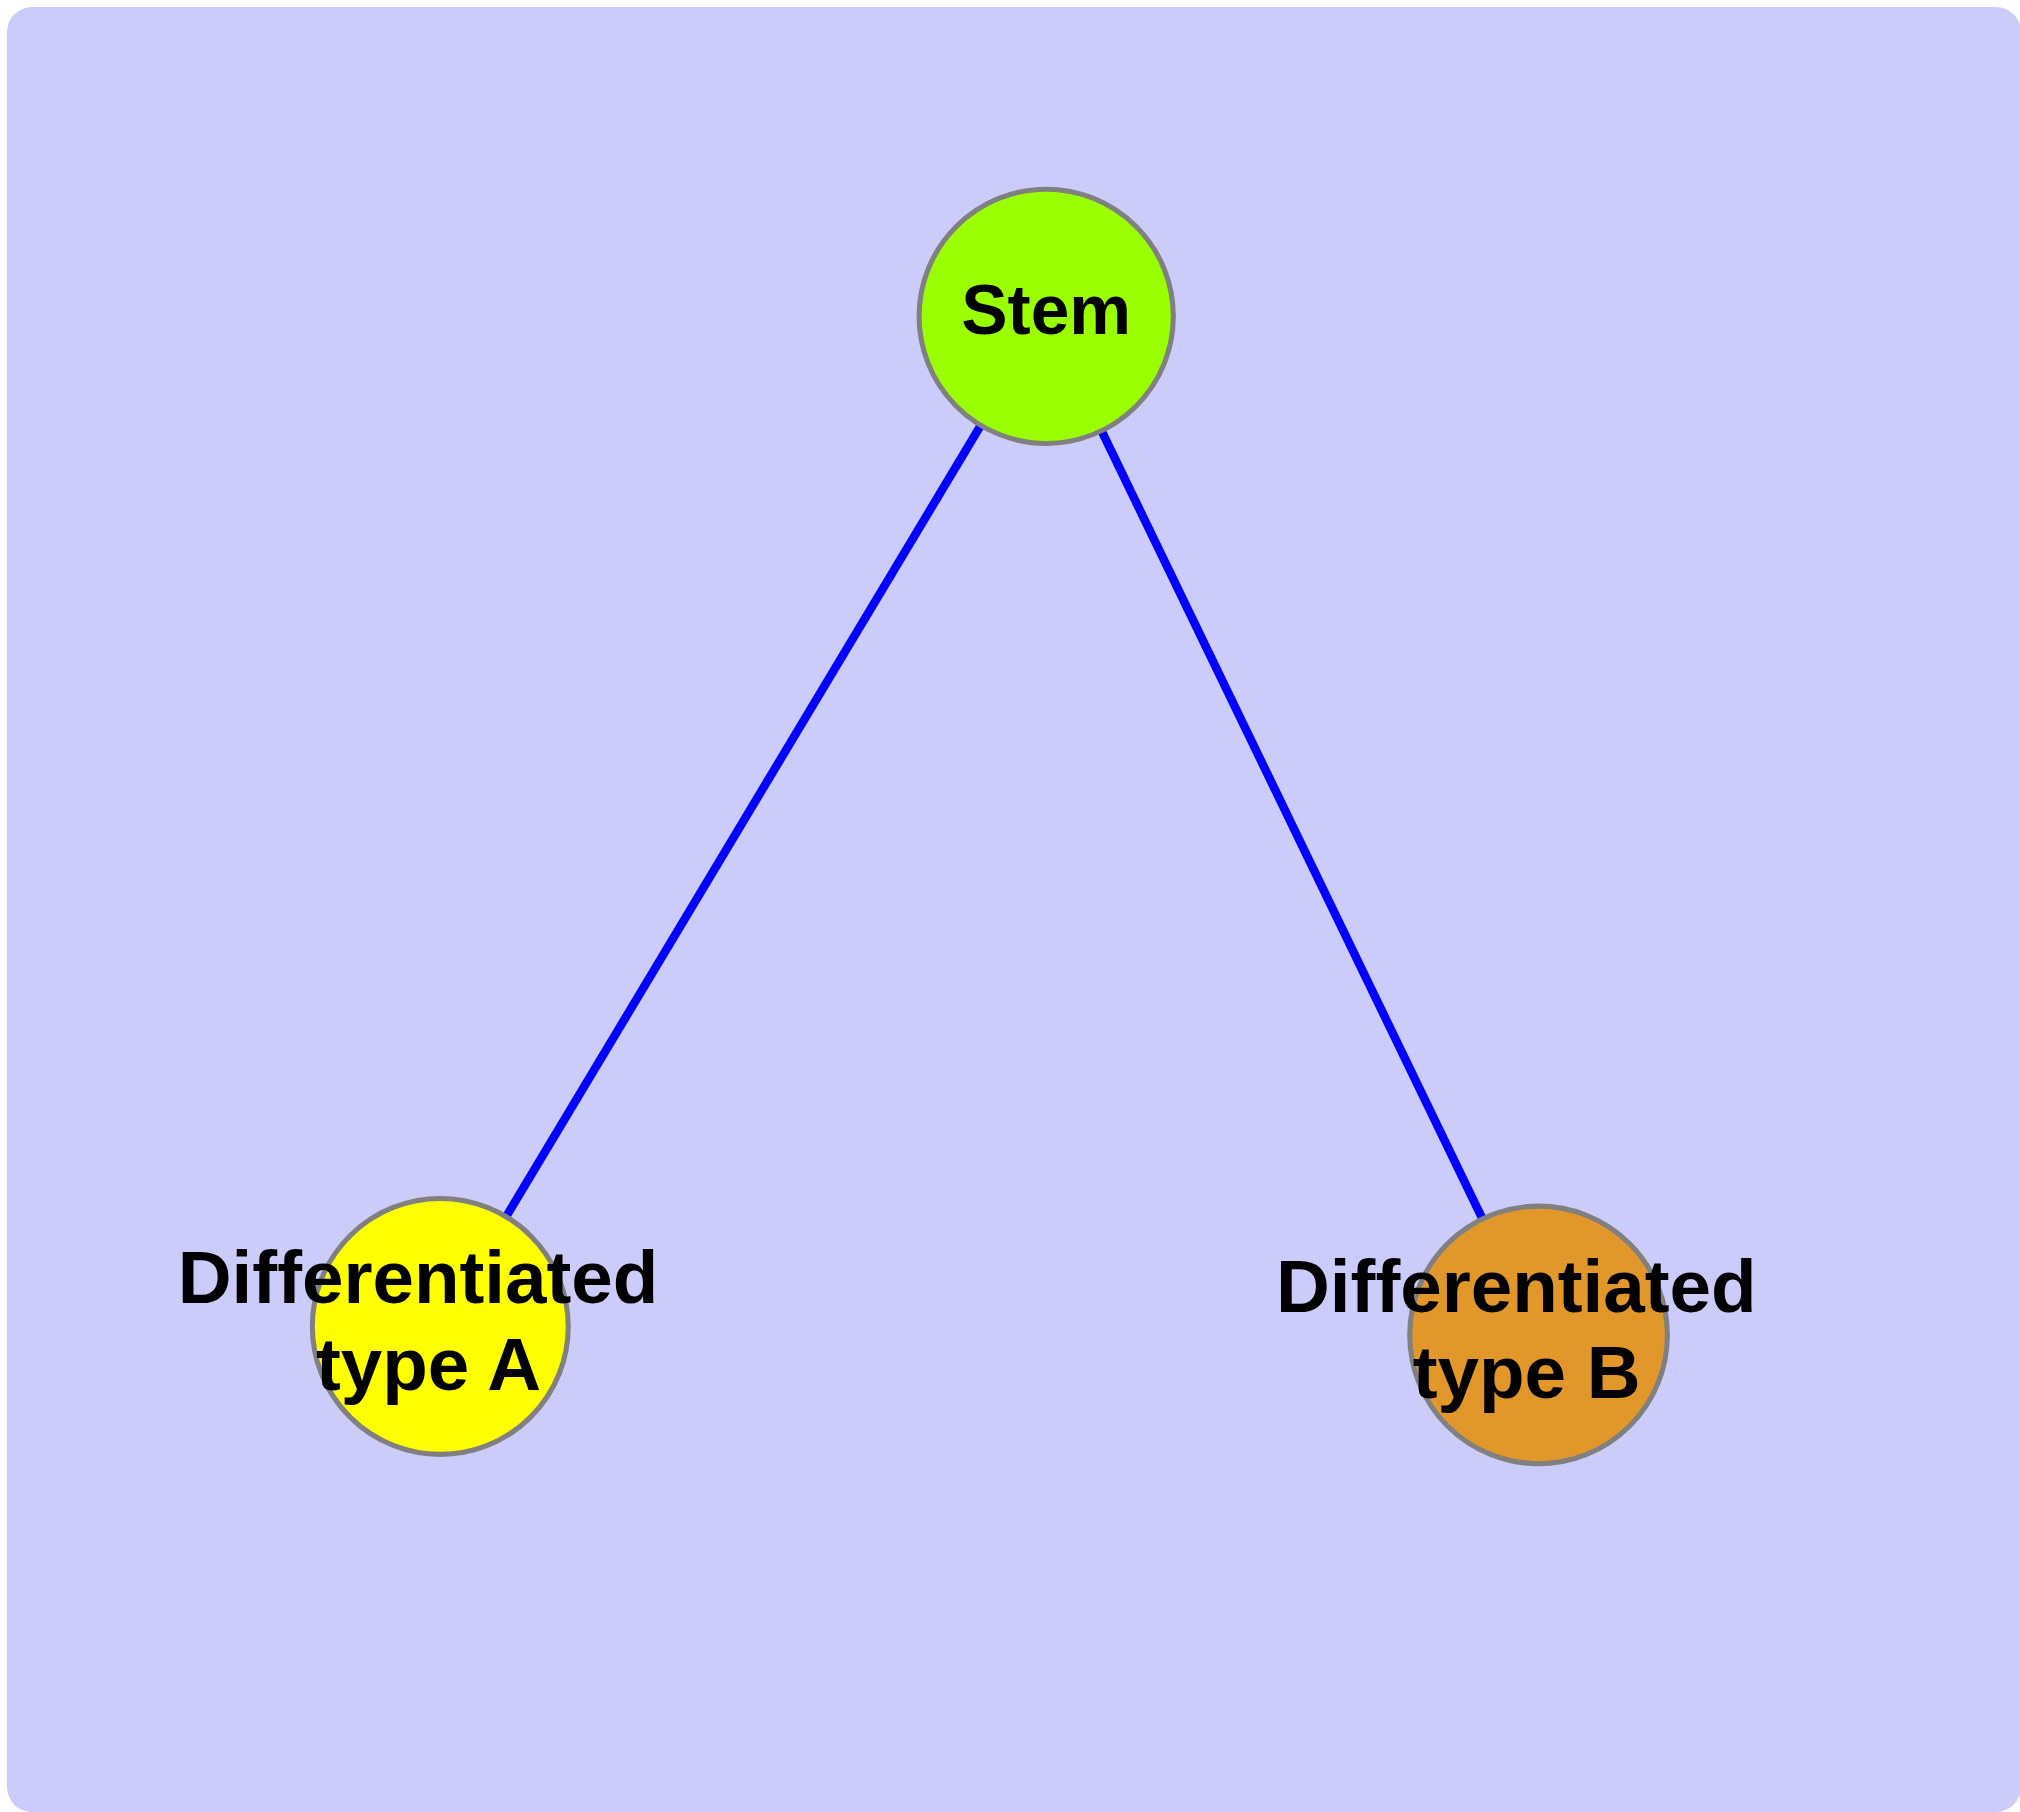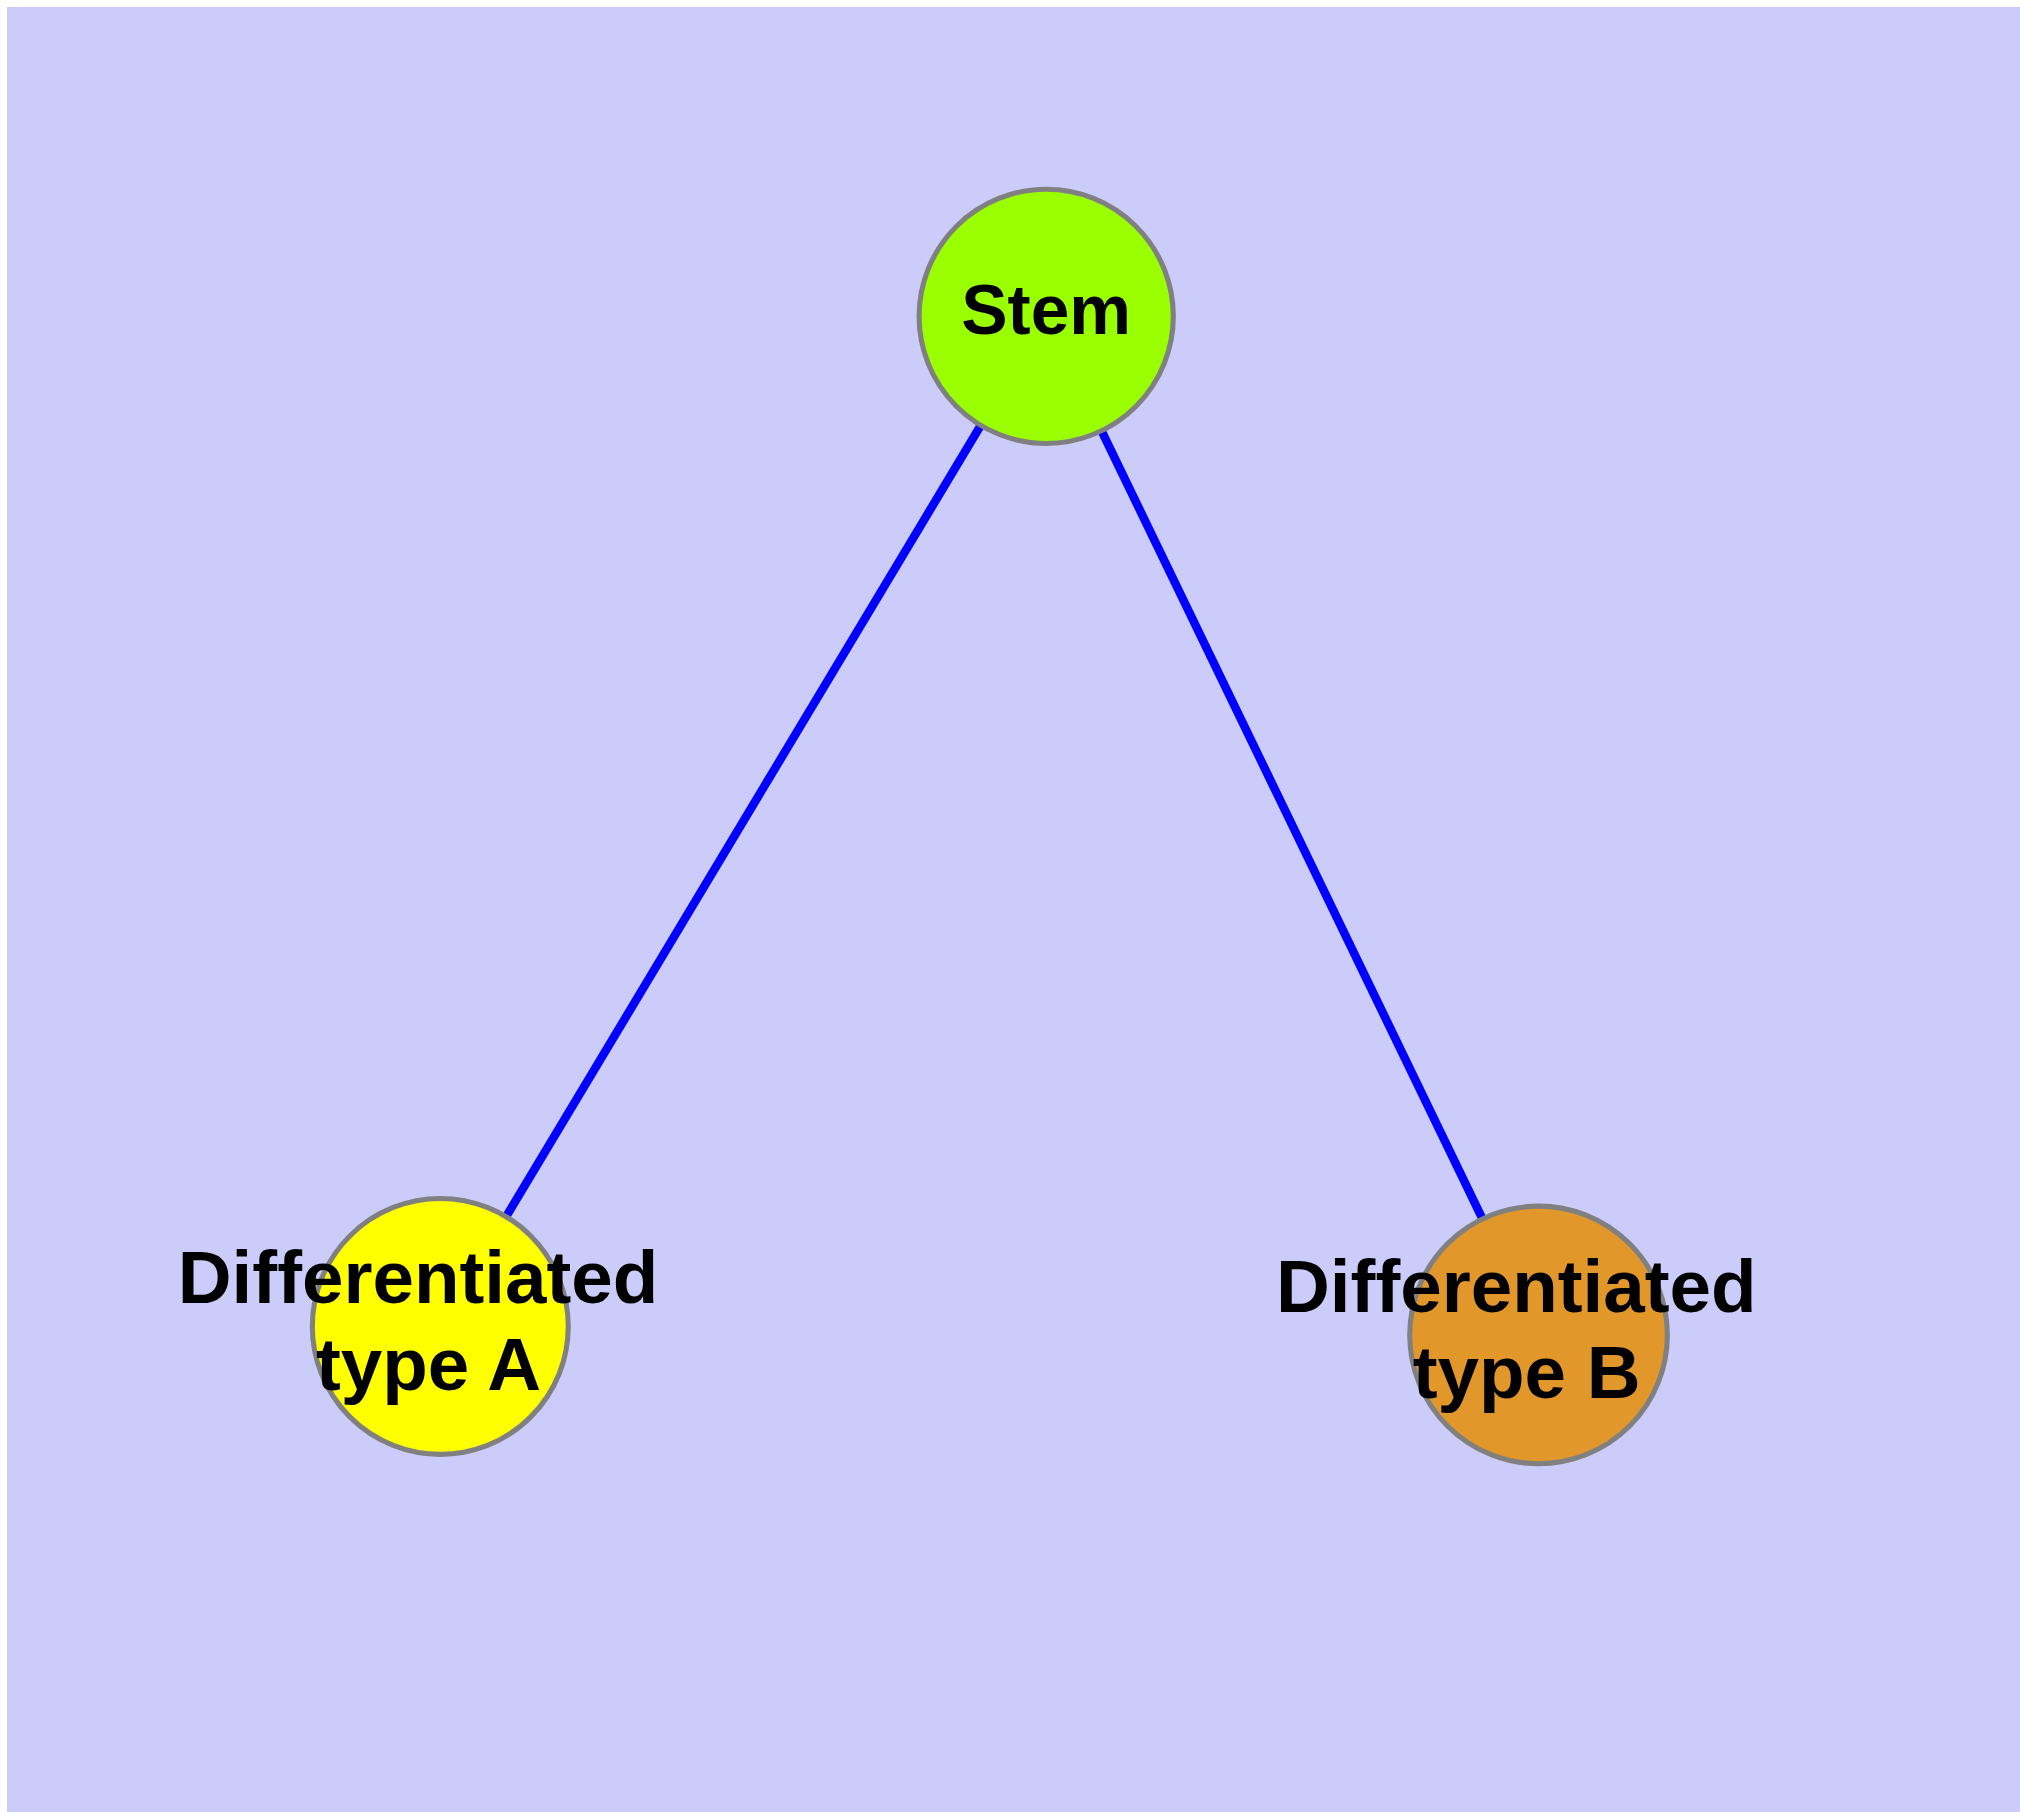--- a/index.html
+++ b/index.html
@@ -15,20 +15,21 @@
     background: #ffffff;
     overflow: hidden;
   }
   #plot-area {
     position: absolute;
     left: 6.8px;
     top: 6.8px;
     width: 2014px;
     height: 1805px;
     background: #ccccfa;
+    border-radius: 25px;
   }
   #graph-svg {
     position: absolute;
     left: 0;
     top: 0;
     width: 2014px;
     height: 1805px;
     display: block;
   }
   .node-circle {

